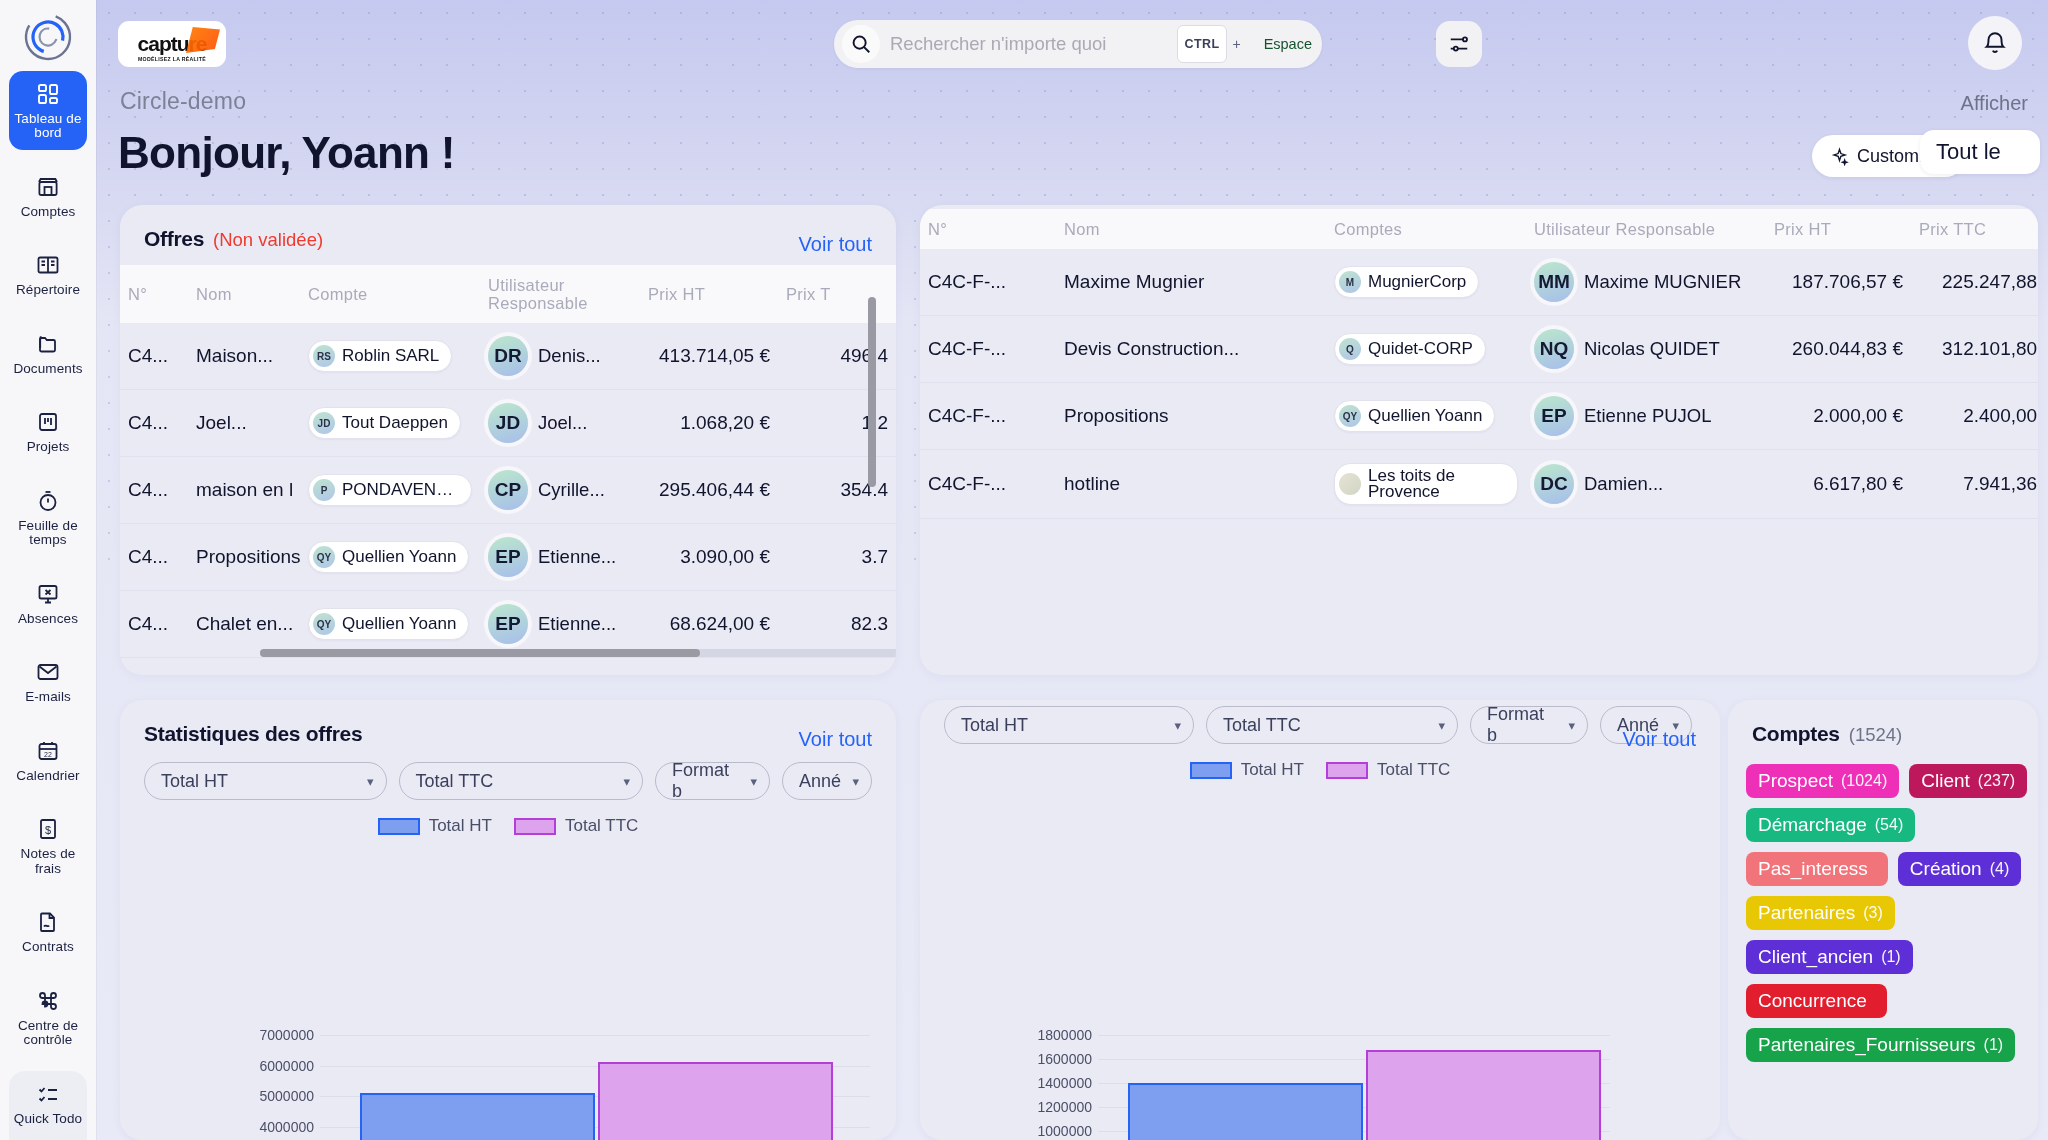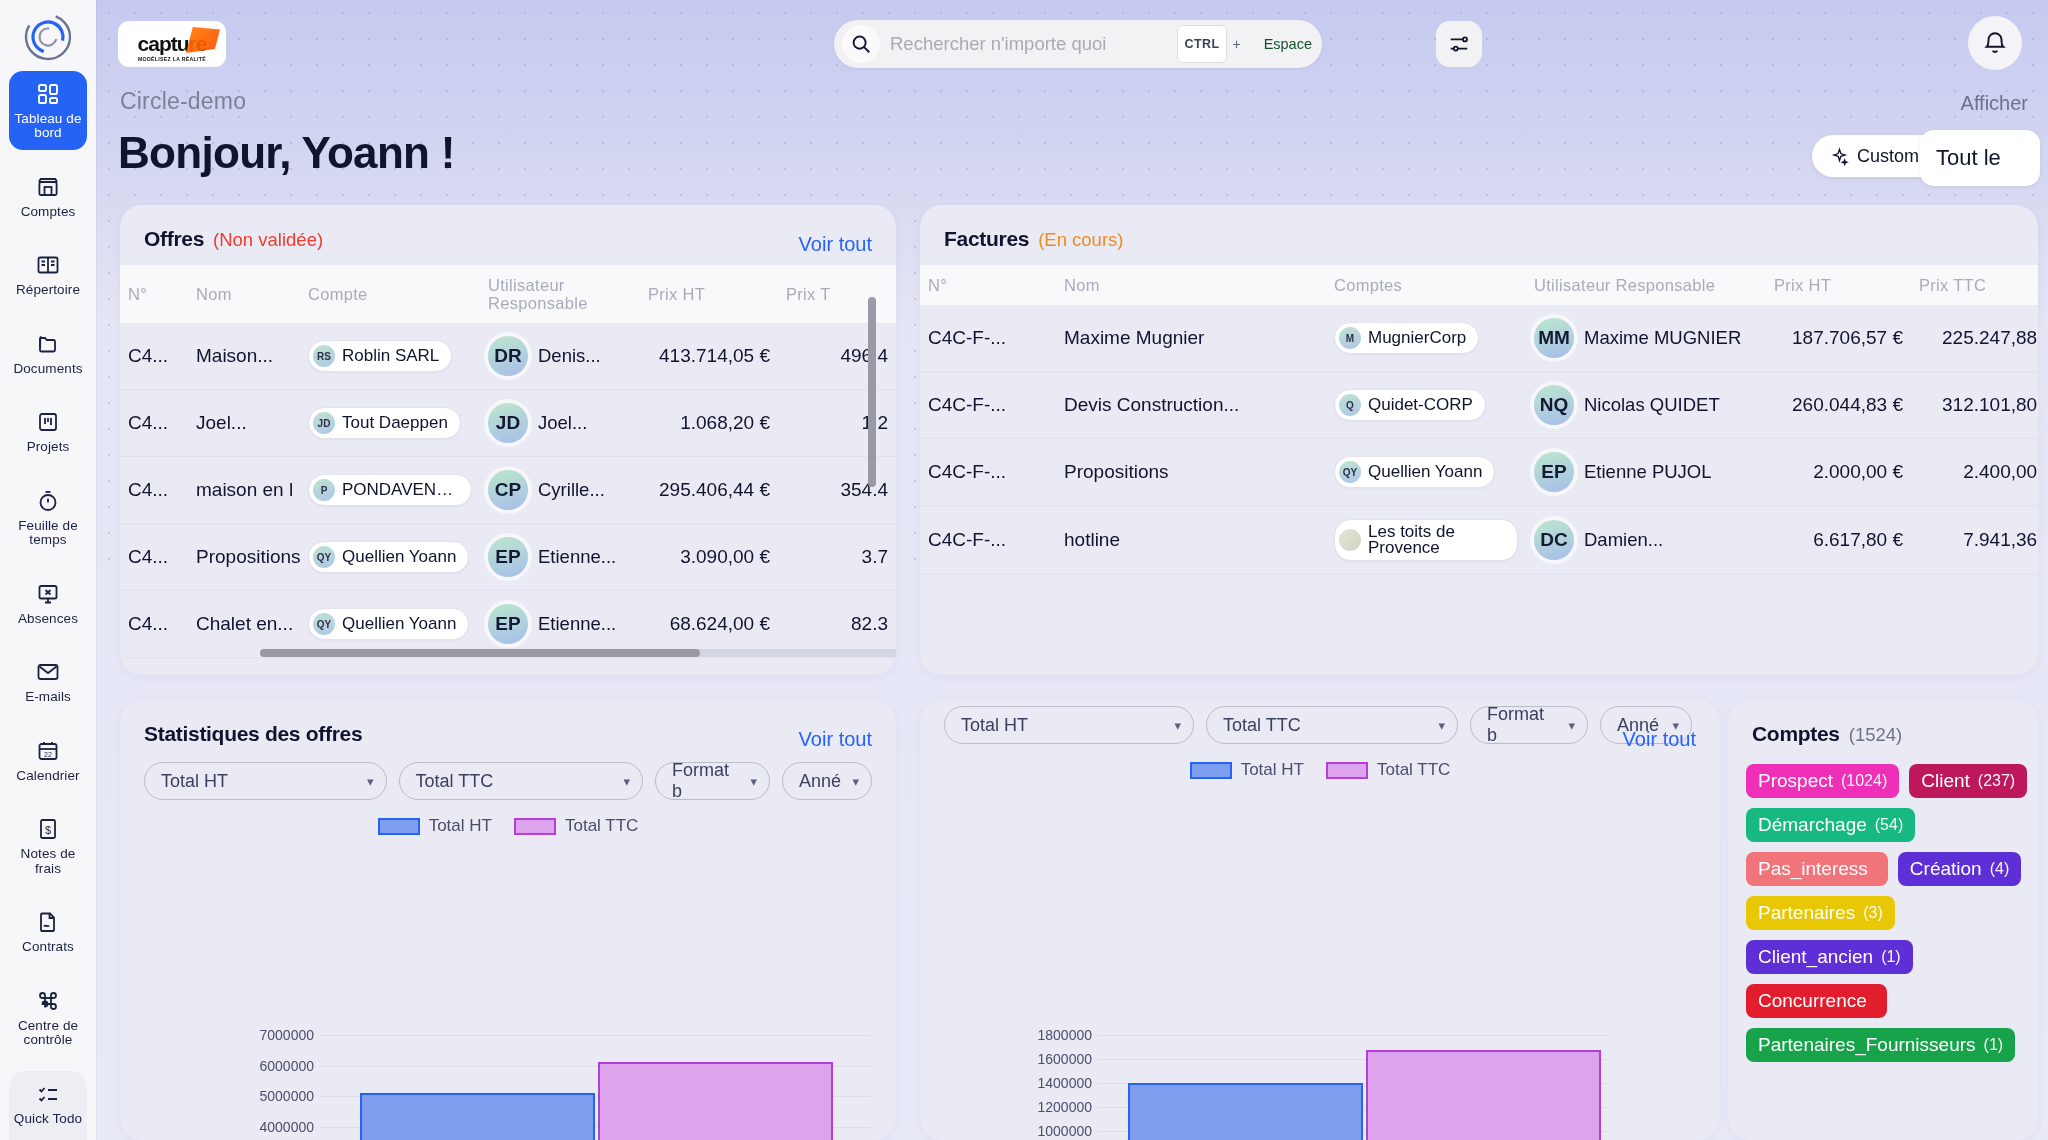--- a/index.html
+++ b/index.html
@@ -110,21 +110,21 @@
   .customize-btn {
     position: absolute; left: 1812px; top: 135px;
     height: 42px; padding: 0 18px; border-radius: 22px; background:#fff;
     display:flex; align-items:center; gap:8px; cursor:pointer;
     font-size: 18px; color:#10142c; box-shadow:0 1px 4px rgba(25,30,80,.08);
   }
   .afficher-lbl {
     position:absolute; right: 20px; top: 92px; font-size: 20px; color:#6f7389;
   }
   .period-select {
-    position:absolute; right: 8px; top: 130px; height: 56px; min-width: 120px;
+    position:absolute; right: 8px; top: 130px; height: 44px; min-width: 120px;
     background:#fff; border-radius: 14px; display:flex; align-items:center;
     padding: 0 16px; font-size: 22px; color:#10142c;
     box-shadow:0 1px 4px rgba(25,30,80,.08);
   }
 
   
   .card {
     position: absolute; background: #eaeaf5; border-radius: 22px;
     box-shadow: 0 2px 10px rgba(40,45,110,.05);
     overflow: hidden;
@@ -560,24 +560,20 @@
       </tr>
     </tbody>
   </table>
 
   <div class="hscroll-track"></div>
   <div class="hscroll"></div>
   <div class="vscroll"></div>
 </section>
 
 <section class="card" style="left:920px; top:205px; width:1118px; height:470px;">
-  <div class="card-title-row">
-    <span class="card-title">Factures</span>
-    <span class="card-sub orange">(En cours)</span>
-  </div>
 
   <table class="tbl" style="margin-top:4px;">
     <colgroup>
         <col style="width:136px">
         <col style="width:270px">
         <col style="width:200px">
         <col style="width:240px">
         <col style="width:145px">
         <col style="width:150px">
       </colgroup>

